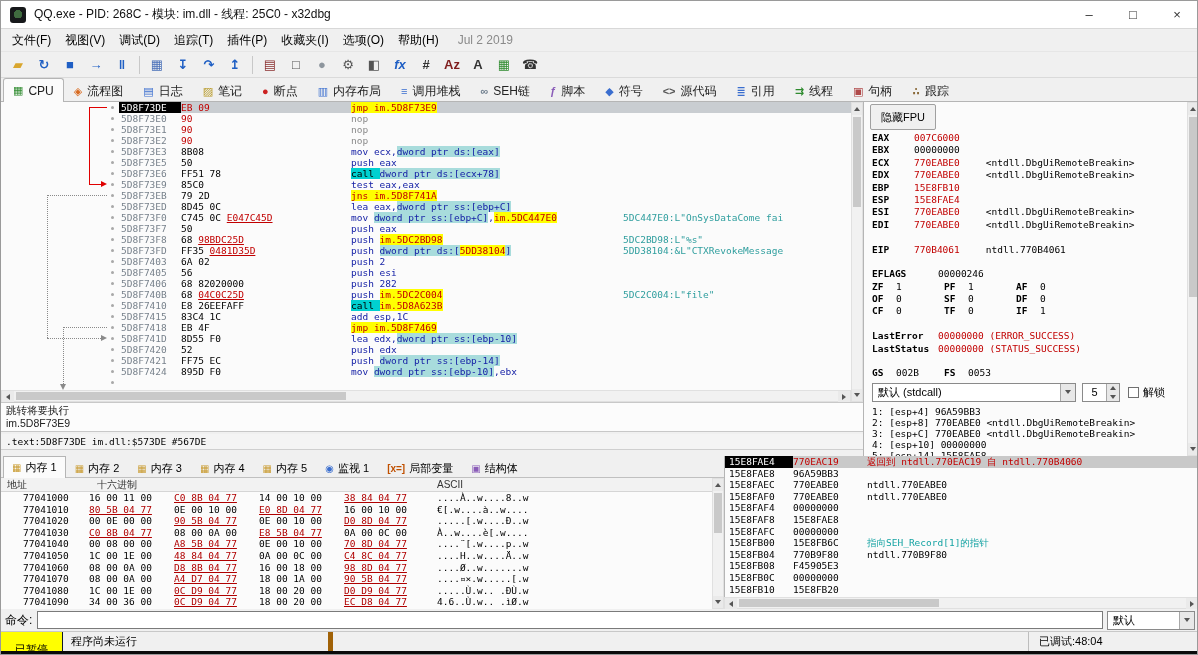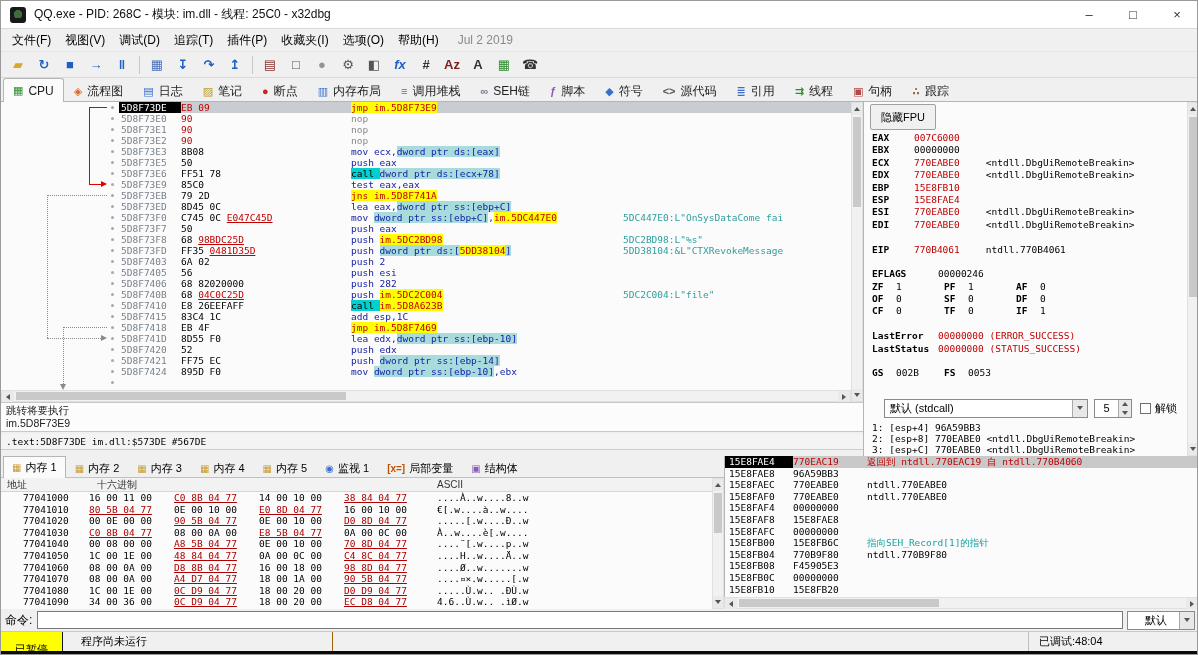--- a/index.html
+++ b/index.html
@@ -63,21 +63,21 @@
   #fpubtn { margin:2px 0 2px 6px; height:26px; font-size:11px; padding:0 10px; background:#f0f0f0; border:1px solid #a0a0a0; border-radius:2px; font-family:inherit; }
   #reg-lines { padding-left:8px; }
   .rline { height:12.4px; line-height:12.4px; font-size:9.5px; white-space:pre; font-family:"DejaVu Sans Mono","Liberation Mono",monospace; }
   .rt-n  { font-weight:bold; display:inline-block; min-width:42px; }
   .rt-n2 { font-weight:bold; display:inline-block; min-width:66px; }
   .rt-f  { font-weight:bold; display:inline-block; min-width:24px; }
   .rt-fv { display:inline-block; min-width:48px; }
   .rt-v  { color:#000; }
   .rt-r  { color:#c10000; }
   .rt-note { color:#000; margin-left:26px; }
-  #convrow { display:flex; align-items:center; padding-left:20px; margin-top:19px; }
+  #convrow { display:flex; align-items:center; padding-left:8px; margin-top:3px; }
   .combo { height:19px; background:#fff; border:1px solid #8a8a8a; display:flex; align-items:center; font-size:11px; padding-left:5px; }
   #conv-combo { width:204px; }
   .combo > span:first-child { flex:1; white-space:nowrap; overflow:hidden; }
   .combo-btn { width:15px; height:100%; border-left:1px solid #a8a8a8; background:#e8e8e8; display:flex; align-items:center; justify-content:center; flex:none; }
   .spin { width:38px; height:19px; margin-left:6px; background:#fff; border:1px solid #8a8a8a; display:flex; }
   .spin-val { flex:1; text-align:center; font-size:11px; line-height:17px; }
   .spin-btns { width:13px; border-left:1px solid #a8a8a8; display:flex; flex-direction:column; }
   .spin-b { flex:1; display:flex; align-items:center; justify-content:center; background:#e8e8e8; }
   .cb { width:11px; height:11px; background:#fff; border:1px solid #707070; margin-left:8px; flex:none; }
   .cb-label { font-size:11px; margin-left:4px; }
@@ -107,24 +107,24 @@
   .s-addr.cip { background:#000; color:#fff; }
   .s-val { width:74px; flex:none; }
   .s-cmt { flex:1; overflow:hidden; }
   .cred { color:#c10000; }
   .ccyan { color:#15a3a3; }
 
   
   #cmdrow { position:absolute; left:0; top:608px; width:1198px; height:22px; background:#f0f0f0; display:flex; align-items:center; padding:0 4px; }
   #cmdlabel { margin-right:5px; white-space:nowrap; }
   #cmdinput { flex:1; height:18px; border:1px solid #7a7a7a; background:#fff; font-size:11px; padding:0 3px; font-family:"DejaVu Sans Mono","Liberation Mono",monospace; }
-  #cmd-combo { width:68px; margin-left:4px; flex:none;text-align:center; }
+  #cmd-combo { width:88px; margin-left:4px; flex:none; }
   #statusbar { position:absolute; left:0; top:630px; width:1198px; height:20px; background:#f0f0f0; border-top:1px solid #c8c8c8; display:flex; align-items:stretch; font-size:11px; }
   #pausebadge { background:#ffff00; padding:17px 14px; display:flex; align-items:center; border-right:1px solid #0f172a; white-space:nowrap; }
-  #statusmsg { width:270px; padding:0 18px; display:flex; align-items:center; border-right:1px solid #a16207; white-space:nowrap; }
+  #statusmsg { width:270px; padding:0 8px; display:flex; align-items:center; border-right:5px solid #a16207; white-space:nowrap; }
   #statusmid { flex:1; border-right:1px solid #bdbdbd; }
   #statustime { width:170px; display:flex; align-items:center; padding-left:10px; white-space:nowrap; }
   #bottomstrip { position:absolute; left:0; top:650px; width:1198px; height:5px; background:#0a0a0a; }
 
   
   .sbh { display:flex; align-items:stretch; background:#f1f1f1; border:1px solid #e0e0e0; position:absolute; }
   .sbv { display:flex; flex-direction:column; background:#f1f1f1; border:1px solid #e0e0e0; position:absolute; }
   .sb-btn { width:12px; height:12px; display:flex; align-items:center; justify-content:center; background:#eaeaea; flex:none; }
   .sbv .sb-btn { width:100%; }
   .sb-track { flex:1; position:relative; }

